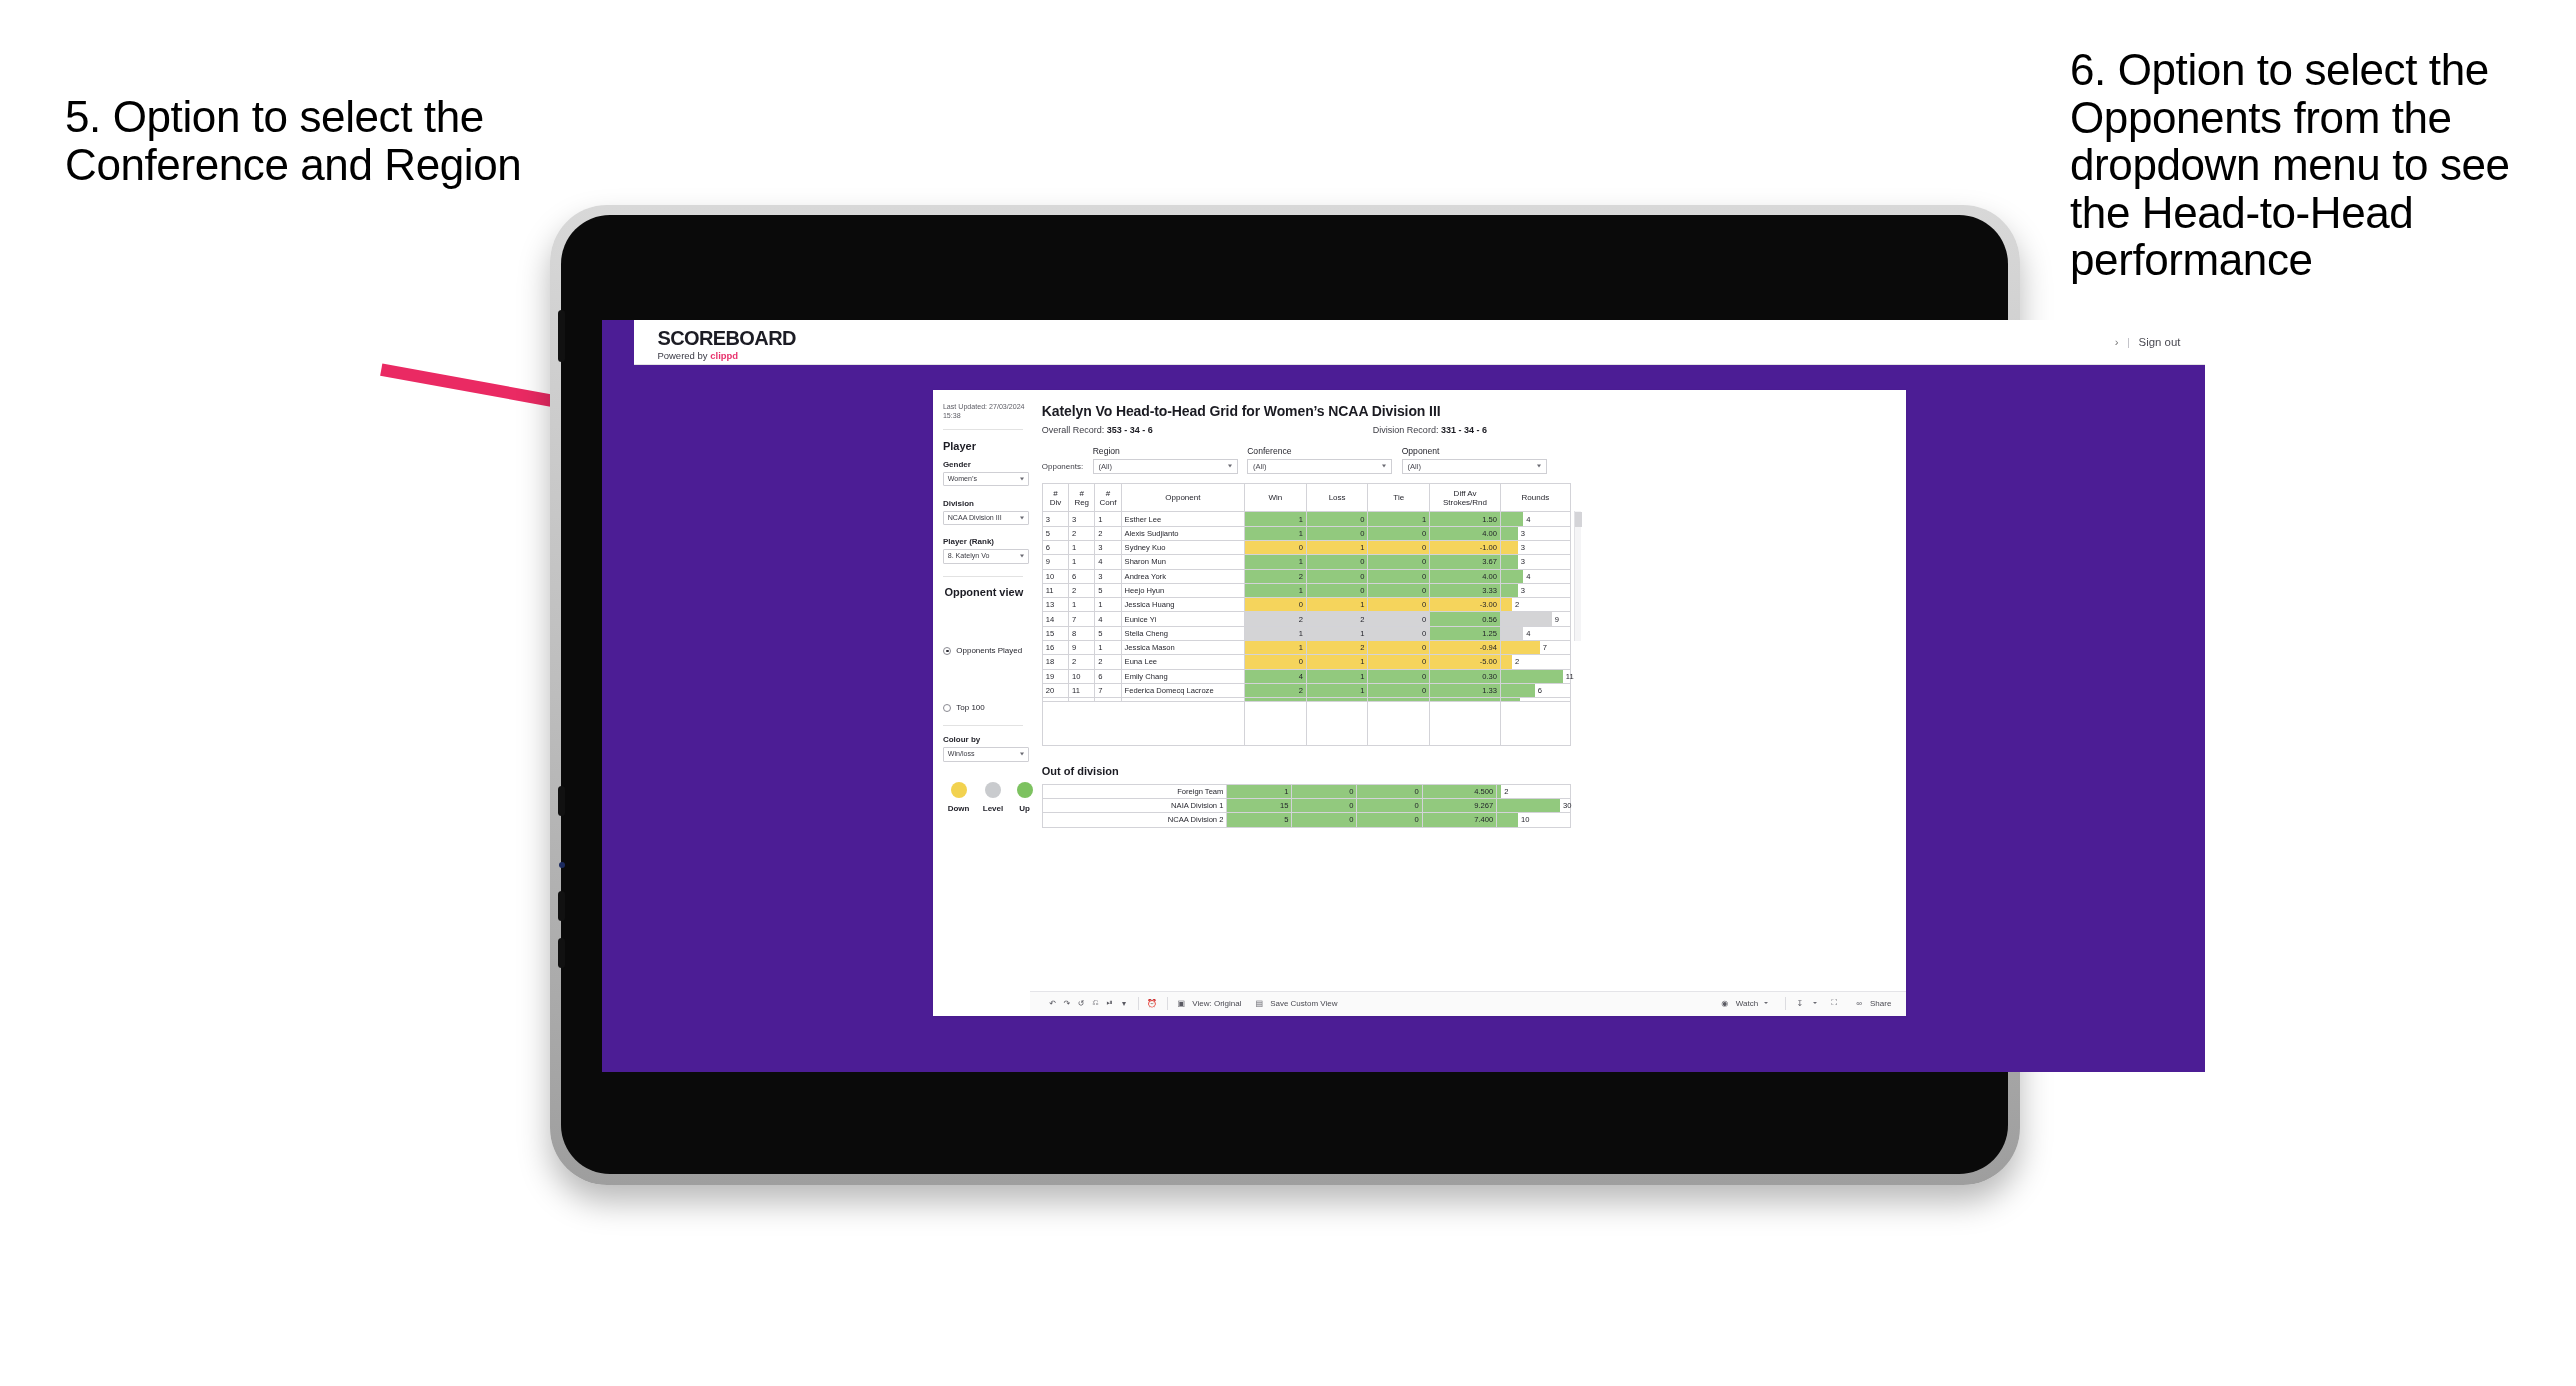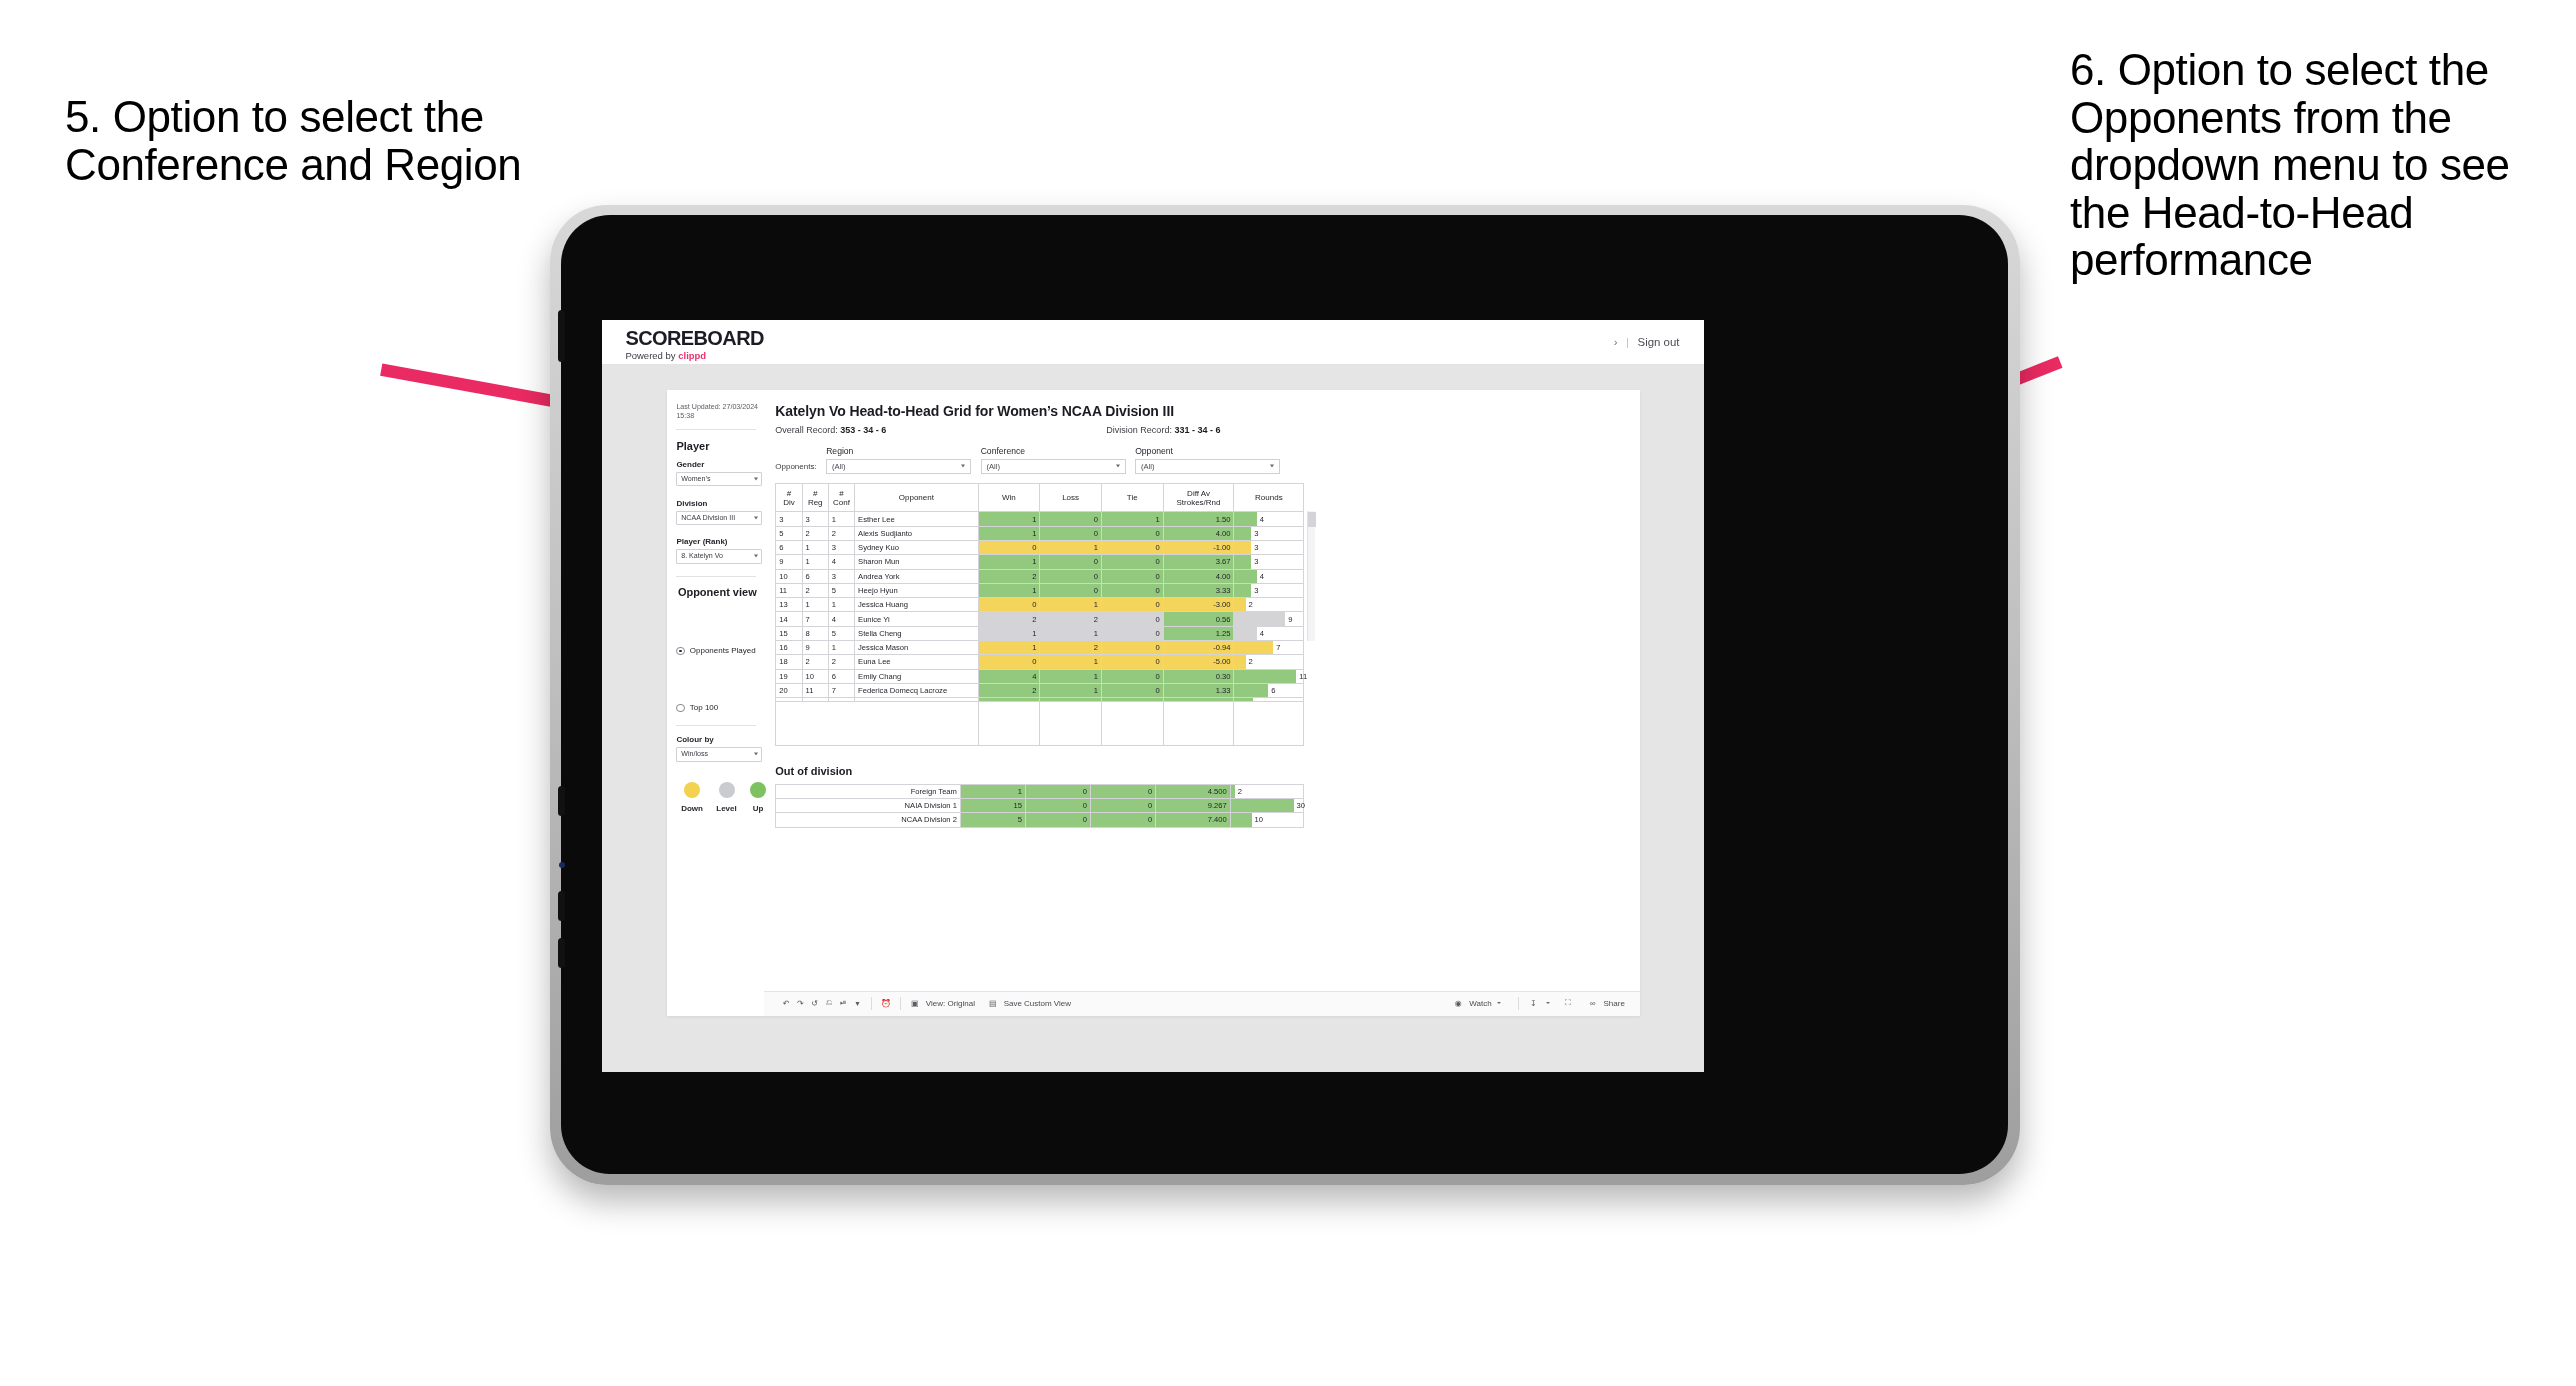--- a/index.html
+++ b/index.html
@@ -44,23 +44,24 @@
     background: #111; border-radius: 3.8px;
   }
   .side-dot {
     position: absolute; left: -2.9px; width: 6.7px; height: 6.7px;
     background: #1b2a5e; border-radius: 50%;
   }
 
   
   #screen {
     position: absolute; left: 41px; top: 105px;
-    width: 1102px; height: 752px;
-    background: #e5e5e5;
+    width: 1603px; height: 752px;
+    background: #4c1d95;
     overflow: hidden;
+    padding-left: 32px;
   }
 
   
   #app-header {
     height: 45px; background: #ffffff;
     border-bottom: 1px solid #e3e3e3;
     display: flex; align-items: stretch;
   }
   .logo-box { padding: 4.8px 15px 0 23px; display: flex; flex-direction: column; justify-content: center; }
   .logo-main {

